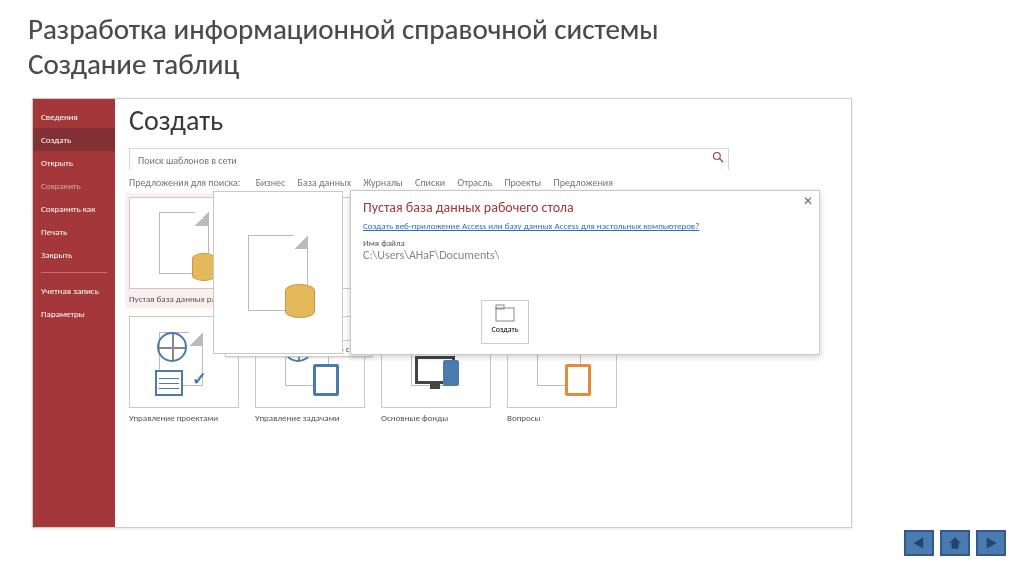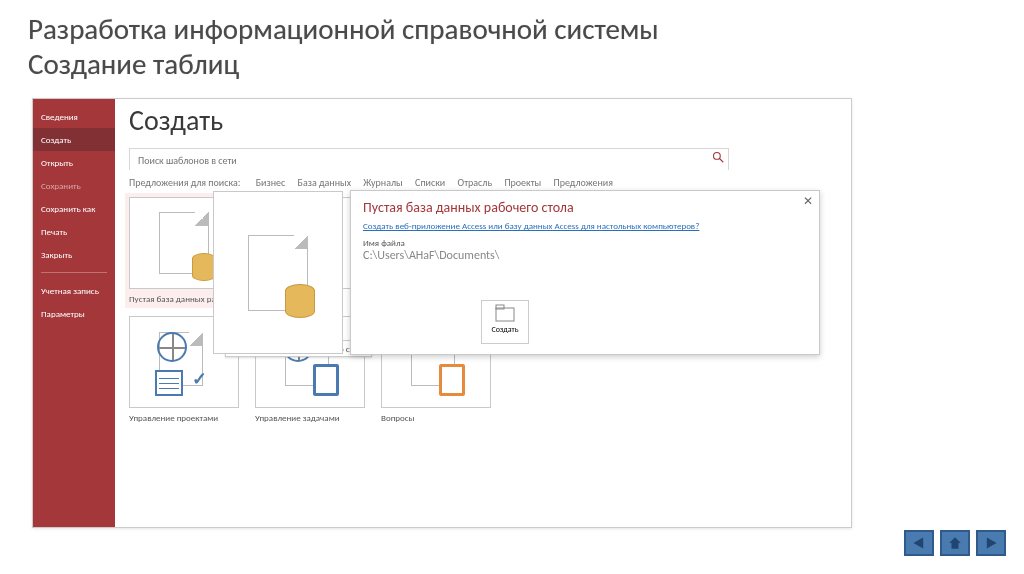--- a/index.html
+++ b/index.html
@@ -143,20 +143,30 @@
               <div class="globe" style="position:absolute;left:-2px;top:0;width:30px;height:30px;border-color:#4a7bb0"></div>
               <div class="clipboard"></div>
             </div>
           </div>
         <div class="tlabel">Управление задачами</div>
       </div>
       <div class="tile">
         <div class="thumb">
             <div class="mini">
               <div class="doc"></div>
+              <div class="monitor"></div>
+              <div class="phone"></div>
+            </div>
+          </div>
+        <div class="tlabel">Основные фонды</div>
+      </div>
+      <div class="tile">
+        <div class="thumb">
+            <div class="mini">
+              <div class="doc"></div>
               <div class="clipboard orange"></div>
             </div>
           </div>
         <div class="tlabel">Вопросы</div>
       </div>
     </div>
   </div>
 </div>
 
 <div class="tooltip">Пустая база данных рабочего стола</div>

